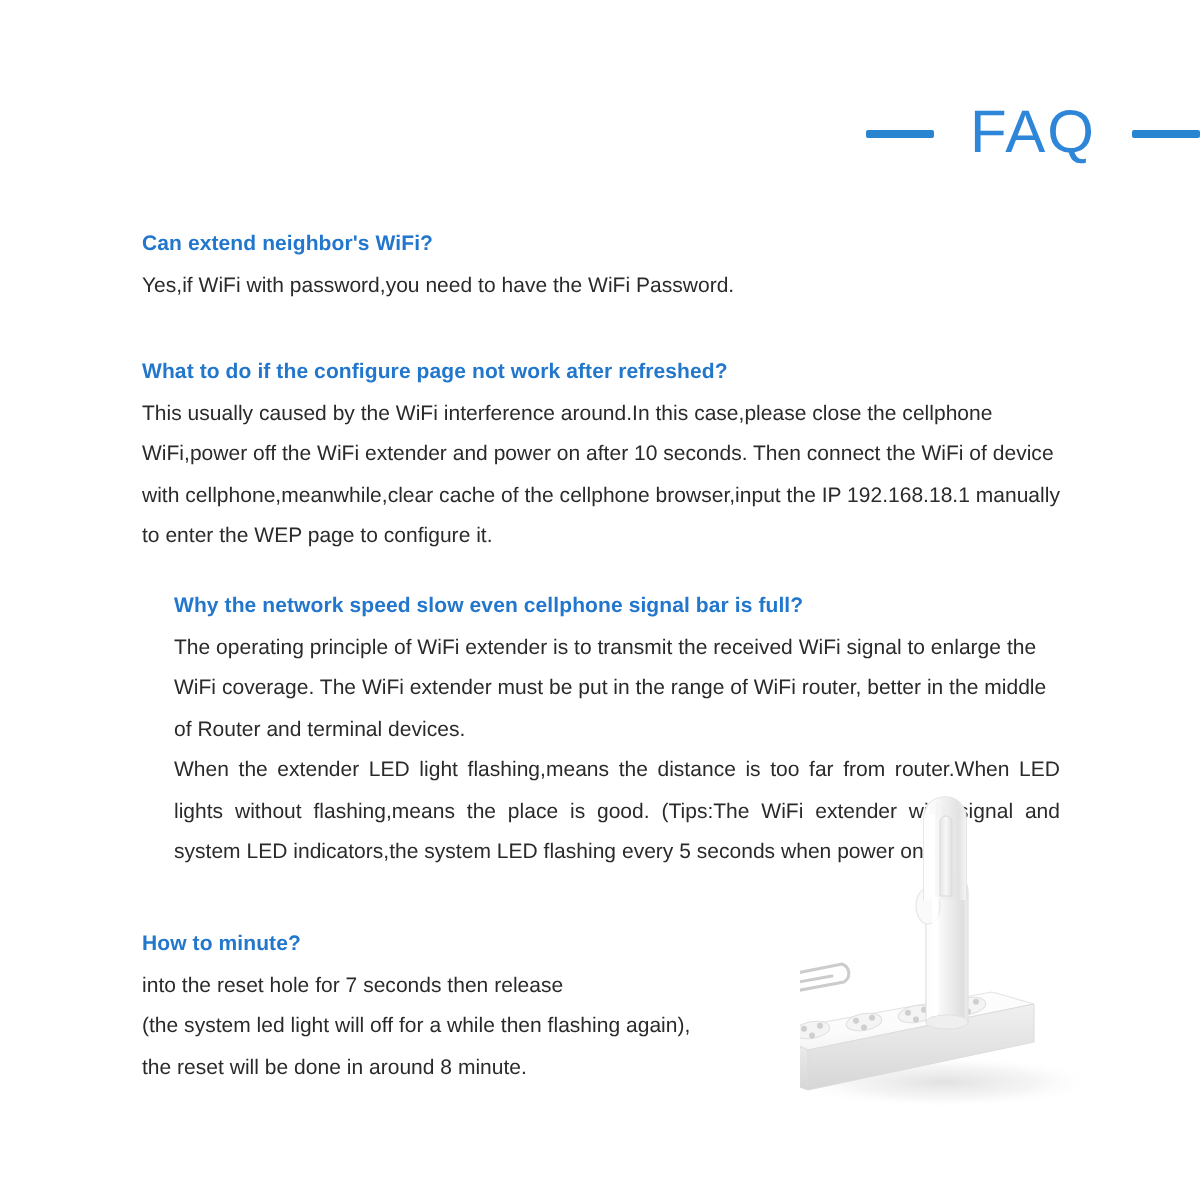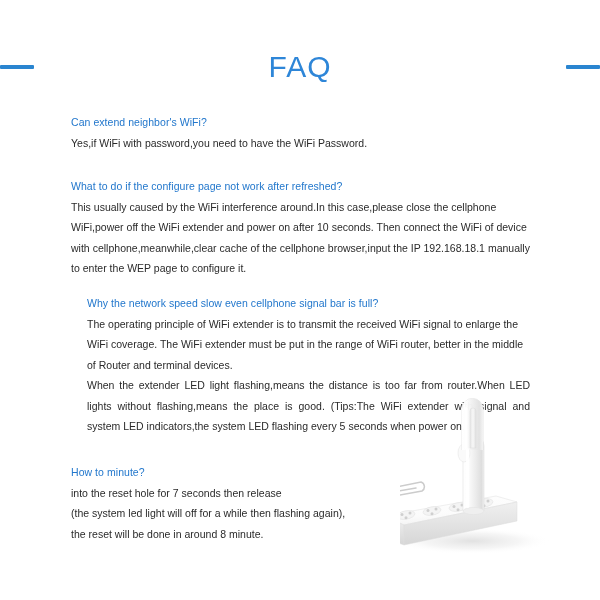--- a/index.html
+++ b/index.html
@@ -18,21 +18,21 @@
   }
 
   
   .title-row {
     position: absolute;
     top: 52px;
     left: 0;
     width: 600px;
     display: flex;
     align-items: center;
-    justify-content: space-between;
+    justify-content: flex-end;
     gap: 18px;
   }
   .title-dash {
     width: 34px;
     height: 4px;
     background: #2a85d0;
     border-radius: 1px;
     flex: 0 0 auto;
   }
   .title-text {
@@ -51,21 +51,21 @@
     left: 71px;
     width: 459px;
   }
   .faq-block {
     margin-bottom: 18px;
   }
   .faq-block:last-child { margin-bottom: 0; }
 
   .q {
     color: #2277cc;
-    font-weight: normal;
+    font-weight: bold;
     font-size: 10.5px;
     line-height: 20px;
     margin-bottom: 1px;
     letter-spacing: 0.05px;
   }
   .a {
     color: #2a2a2a;
     font-size: 10.5px;
     line-height: 20.5px;
     letter-spacing: 0.01px;

